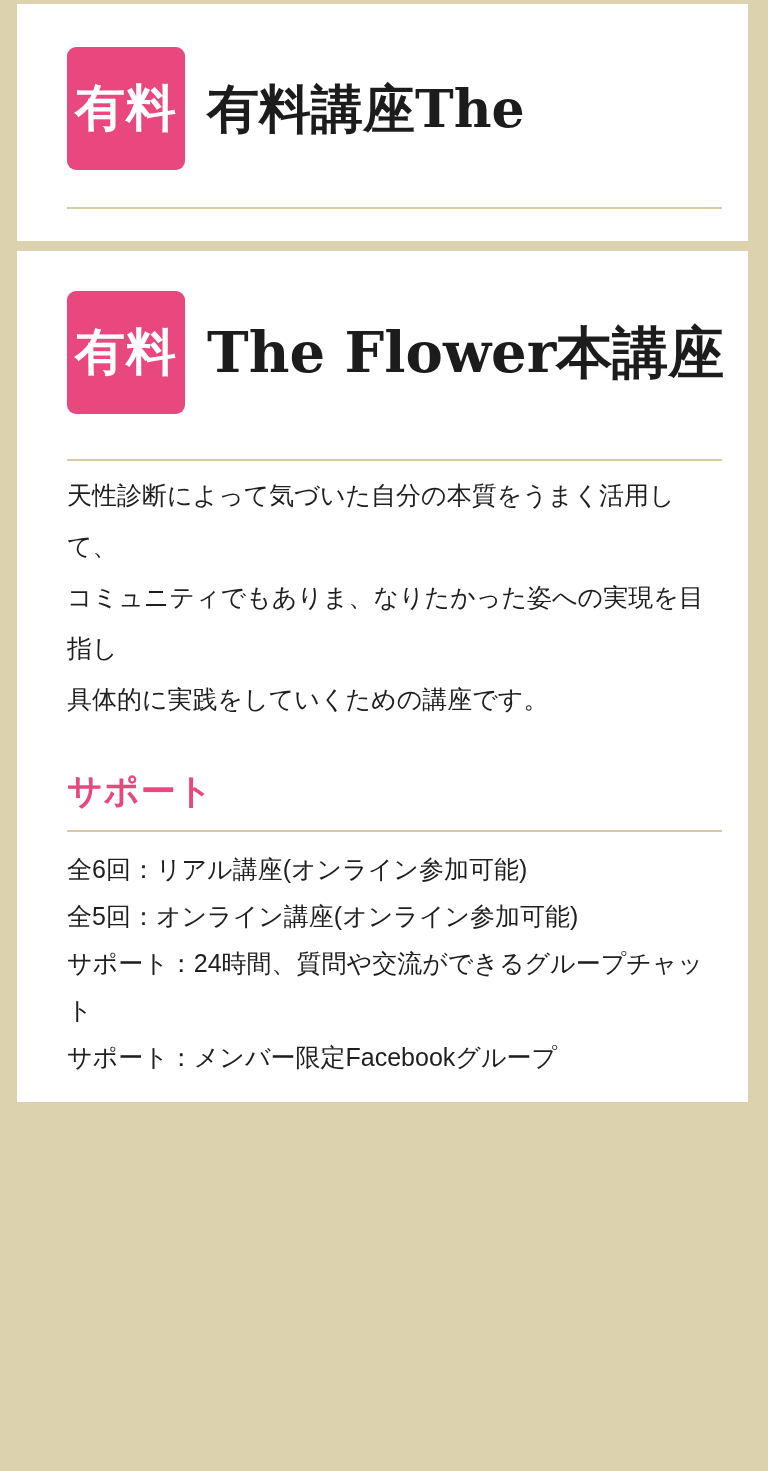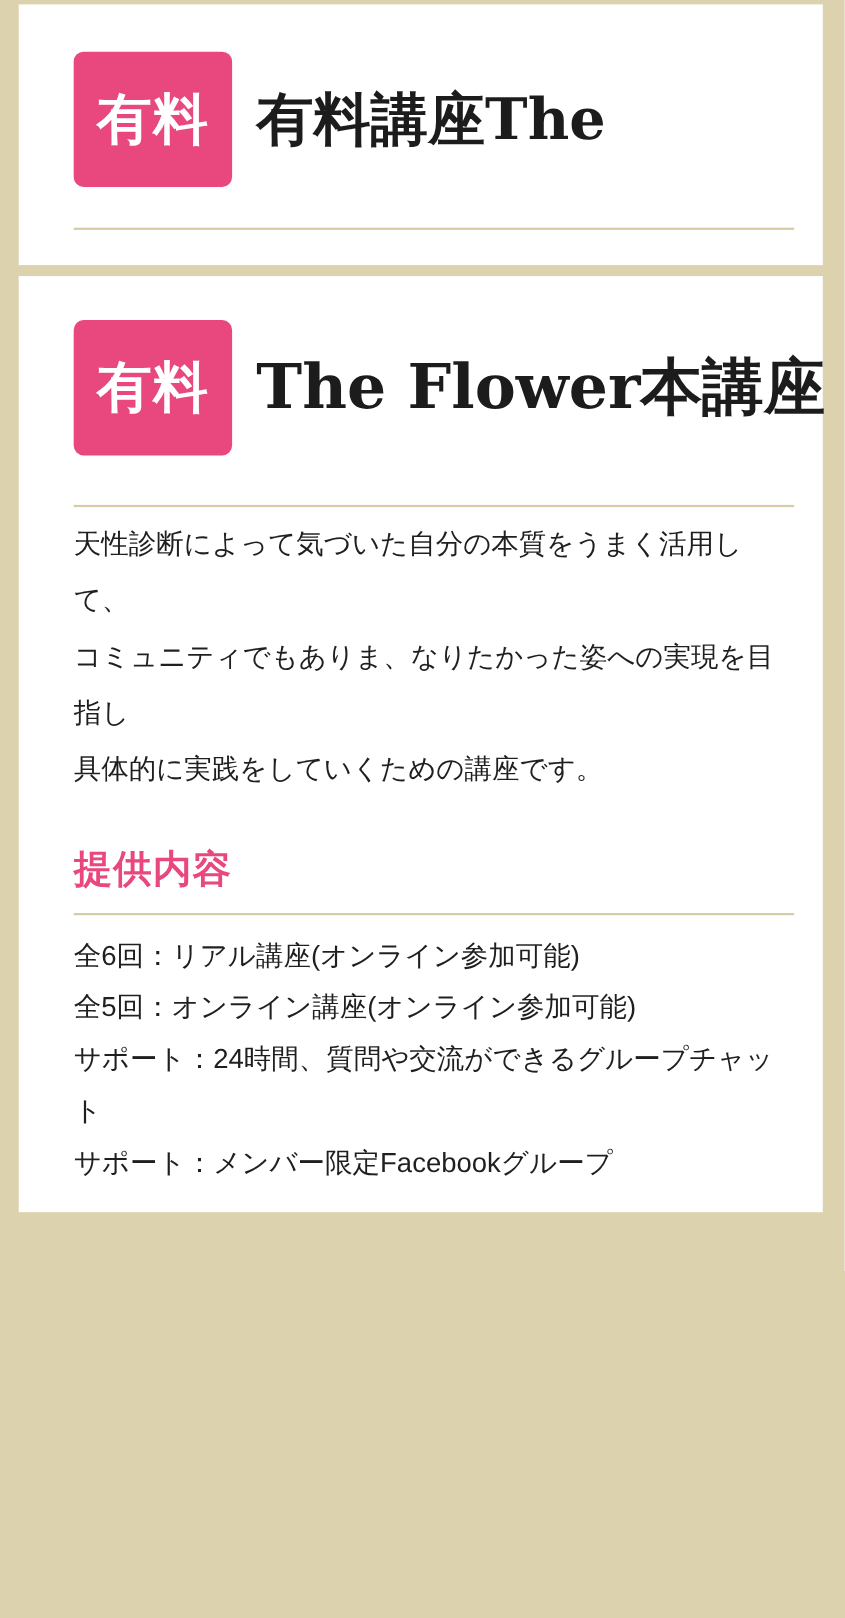--- a/index.html
+++ b/index.html
@@ -22,21 +22,21 @@
     box-sizing:border-box;
   }
   .card-1{padding-top:43px;padding-bottom:32px;margin-bottom:10px;}
   .card-2{padding-top:40px;padding-bottom:21px;}
   .badge-row{
     display:flex;
     align-items:center;
   }
   .paid-badge{
     flex:0 0 auto;
-    width:144px;
+    width:118px;
     height:123px;
     background:#e8487d;
     border-radius:9px;
     display:flex;
     align-items:center;
     justify-content:center;
     font-family:"DejaVu Serif","Liberation Serif",serif;
     font-size:50px;
     font-weight:600;
     color:#ffffff;
@@ -108,21 +108,21 @@
 
   <section class="card card-2">
     <div class="badge-row">
       <div class="paid-badge">有料</div>
       <h2 class="card-title">The Flower本講座</h2>
     </div>
     <hr class="divider divider-under-title">
     <p class="body-text paragraph-1">天性診断によって気づいた自分の本質をうまく活用して、
 コミュニティでもありま、なりたかった姿への実現を目指し
 具体的に実践をしていくための講座です。</p>
-    <h3 class="section-heading">提供内容</h3>
+    <h3 class="section-heading">サポート</h3>
     <hr class="divider divider-under-heading">
     <p class="offering-list">全6回：リアル講座(オンライン参加可能)
 全5回：オンライン講座(オンライン参加可能)
 サポート：24時間、質問や交流ができるグループチャット
 サポート：メンバー限定Facebookグループ</p>
   </section>
 
 </div>
 
 </body></html>

